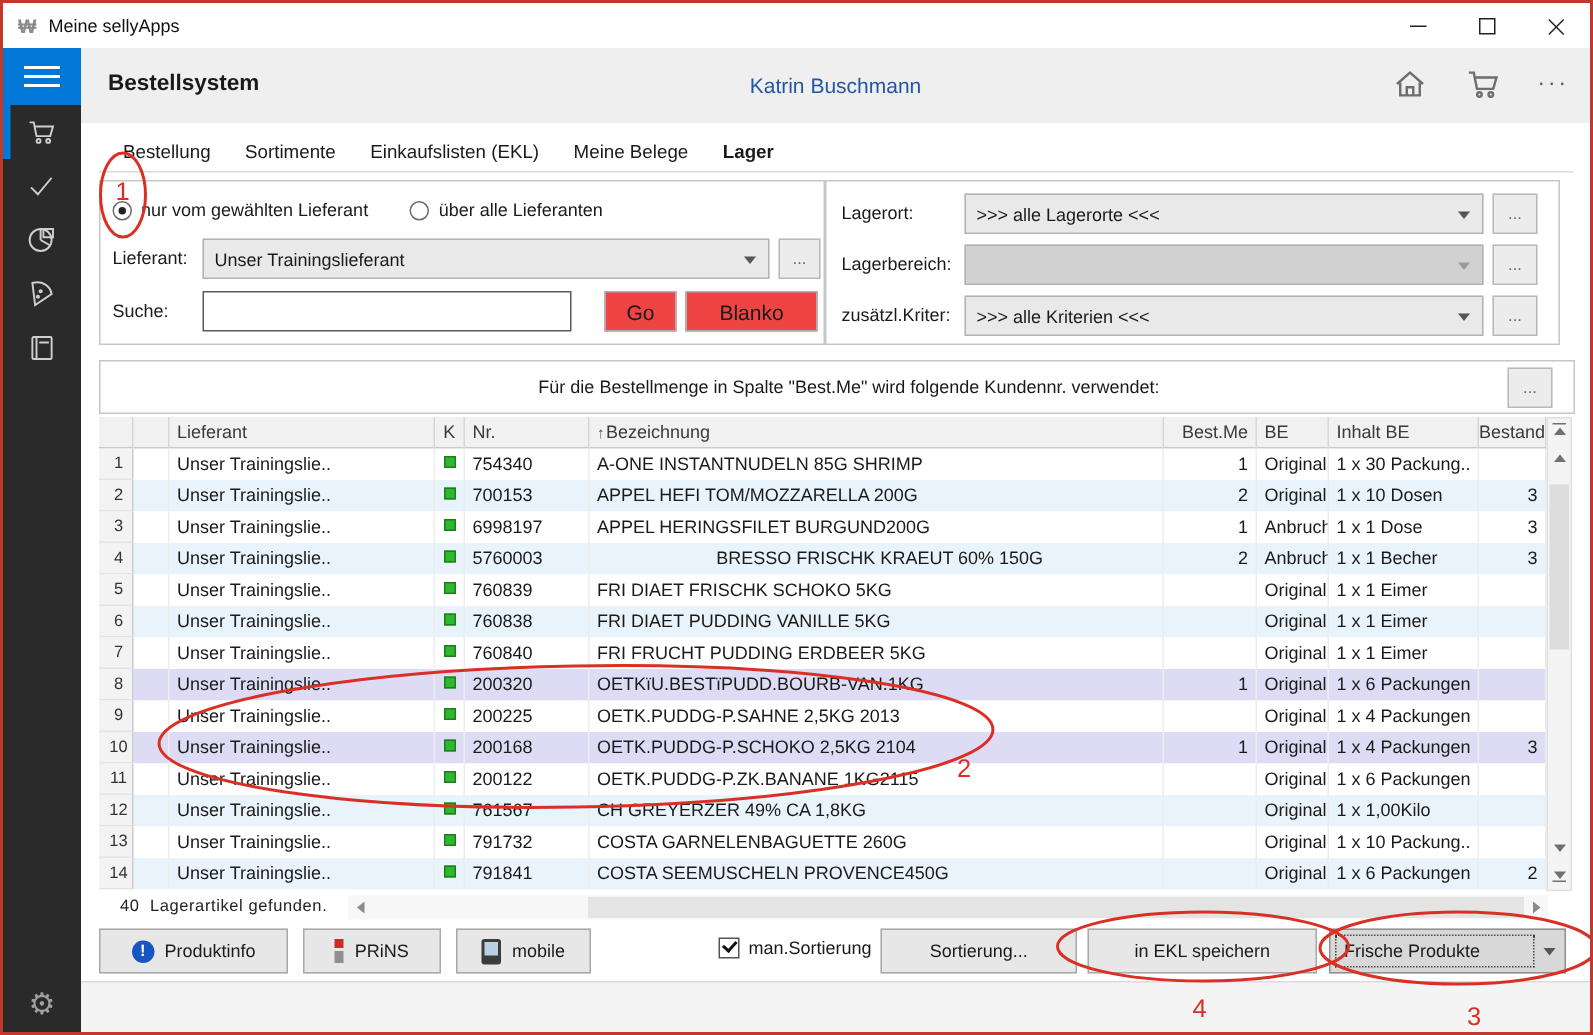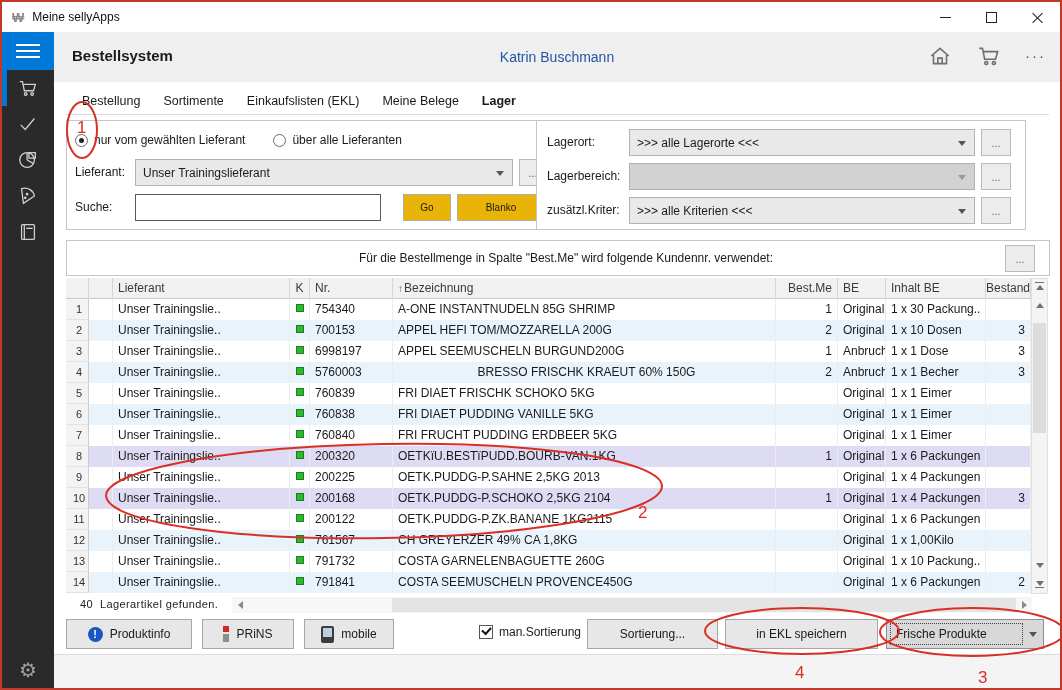--- a/index.html
+++ b/index.html
@@ -46,21 +46,21 @@
   .lbl{font-size:12px;color:#1a1a1a;white-space:nowrap;}
   .radio{display:inline-flex;align-items:center;gap:6px;cursor:pointer;}
   .radio .rb{width:11px;height:11px;border:1px solid #6a6a6a;border-radius:50%;background:#fff;position:relative;flex:0 0 auto;}
   .radio.sel .rb:after{content:"";position:absolute;left:3px;top:3px;width:5px;height:5px;border-radius:50%;background:#222;}
   .ddl{position:absolute;height:27px;background:#e9e9e9;border:1px solid #b2b2b2;box-sizing:border-box;font-size:12px;color:#1a1a1a;display:flex;align-items:center;padding:0 24px 0 7px;cursor:pointer;}
   .ddl.disabled{background:#d2d2d2;color:#888;}
   .ddl .chev{position:absolute;right:8px;top:11px;width:0;height:0;border-left:4px solid transparent;border-right:4px solid transparent;border-top:5px solid #555;}
   .ddl.disabled .chev{border-top-color:#9a9a9a;}
   .browse{position:absolute;height:27px;background:#ececec;border:1px solid #b9b9b9;box-sizing:border-box;font-size:11px;color:#666;display:flex;align-items:center;justify-content:center;cursor:pointer;}
   .tbox{position:absolute;height:27px;background:#fff;border:1px solid #5a5a5a;box-sizing:border-box;font-size:12px;padding:0 6px;font-family:"Liberation Sans",sans-serif;outline:none;}
-  .btn{position:absolute;height:27px;background:#eab308;border:1px solid #aeaeae;box-sizing:border-box;font-size:10px;color:#1a1a1a;display:flex;align-items:center;justify-content:center;cursor:pointer;}
+  .btn{position:absolute;height:27px;background:#ef4444;border:1px solid #aeaeae;box-sizing:border-box;font-size:14px;color:#1a1a1a;display:flex;align-items:center;justify-content:center;cursor:pointer;}
 
   
   .infobar{position:absolute;left:64px;top:238px;width:984px;height:36px;border:1px solid #c6c6c6;box-sizing:border-box;}
   .infotext{position:absolute;right:276px;top:10px;font-size:12px;color:#1a1a1a;white-space:nowrap;}
 
   
   .thead{position:absolute;left:64px;top:276px;width:965px;height:21px;display:flex;background:#f1f1f1;border-bottom:1px solid #c9c9c9;box-sizing:border-box;}
   .thcell{height:21px;box-sizing:border-box;border-right:1px solid #d7d7d7;font-size:12px;color:#3a3a3a;line-height:20px;padding-left:5px;overflow:hidden;white-space:nowrap;}
   .thcell.r{text-align:right;padding-right:5px;padding-left:0;}
   .thcell.c{text-align:center;padding-left:0;}
@@ -216,21 +216,21 @@
         <span>Unser Trainingslieferant</span>
         <span class="chev"></span>
       </div>
     <div class="browse" style="left:452px;top:38px;width:28px;">...</div>
     <span class="lbl abs" style="left:8px;top:79px;">Suche:</span>
     <input class="tbox" style="left: 68px; top: 73px; width: 246px;" value="">
     <div class="btn" style="left:336px;top:73px;width:48px;">Go</div>
     <div class="btn" style="left:390px;top:73px;width:88px;">Blanko</div>
   </div>
 
-  <div class="panel" style="left:534px;top:118px;width:490px;height:110px;">
+  <div class="panel" style="left:548px;top:118px;width:490px;height:110px;">
     <span class="lbl abs" style="left:10px;top:14px;">Lagerort:</span>
     <div class="ddl" style="left:92px;top:8px;width:346px;">
         <span>&gt;&gt;&gt; alle Lagerorte &lt;&lt;&lt;</span>
         <span class="chev"></span>
       </div>
     <div class="browse" style="left:444px;top:8px;width:30px;">...</div>
     <span class="lbl abs" style="left:10px;top:48px;">Lagerbereich:</span>
     <div class="ddl disabled" style="left:92px;top:42px;width:346px;">
         <span></span>
         <span class="chev"></span>
@@ -285,21 +285,21 @@
         <div class="tcell l" style="width: 48px;">Original</div>
         <div class="tcell l" style="width: 100px;">1 x 10 Dosen</div>
         <div class="tcell r" style="width: 45px;">3</div>
       </div>
       <div class="trow">
         <div class="tcell c num" style="width: 23px;">3</div>
         <div class="tcell l" style="width: 24px;"></div>
         <div class="tcell l" style="width: 177px;">Unser Trainingslie..</div>
         <div class="tcell c" style="width: 20px;"><span class="kdot" style="background: rgb(45, 184, 45);"></span></div>
         <div class="tcell l" style="width: 83px;">6998197</div>
-        <div class="tcell l" style="width: 383px;">APPEL SEEMUSCHELN BURGUND200G</div>
+        <div class="tcell l" style="width: 383px;">APPEL HERINGSFILET BURGUND200G</div>
         <div class="tcell r" style="width: 62px;">1</div>
         <div class="tcell l" style="width: 48px;">Anbruch</div>
         <div class="tcell l" style="width: 100px;">1 x 1 Dose</div>
         <div class="tcell r" style="width: 45px;">3</div>
       </div>
       <div class="trow alt">
         <div class="tcell c num" style="width: 23px;">4</div>
         <div class="tcell l" style="width: 24px;"></div>
         <div class="tcell l" style="width: 177px;">Unser Trainingslie..</div>
         <div class="tcell c" style="width: 20px;"><span class="kdot" style="background: rgb(45, 184, 45);"></span></div>

